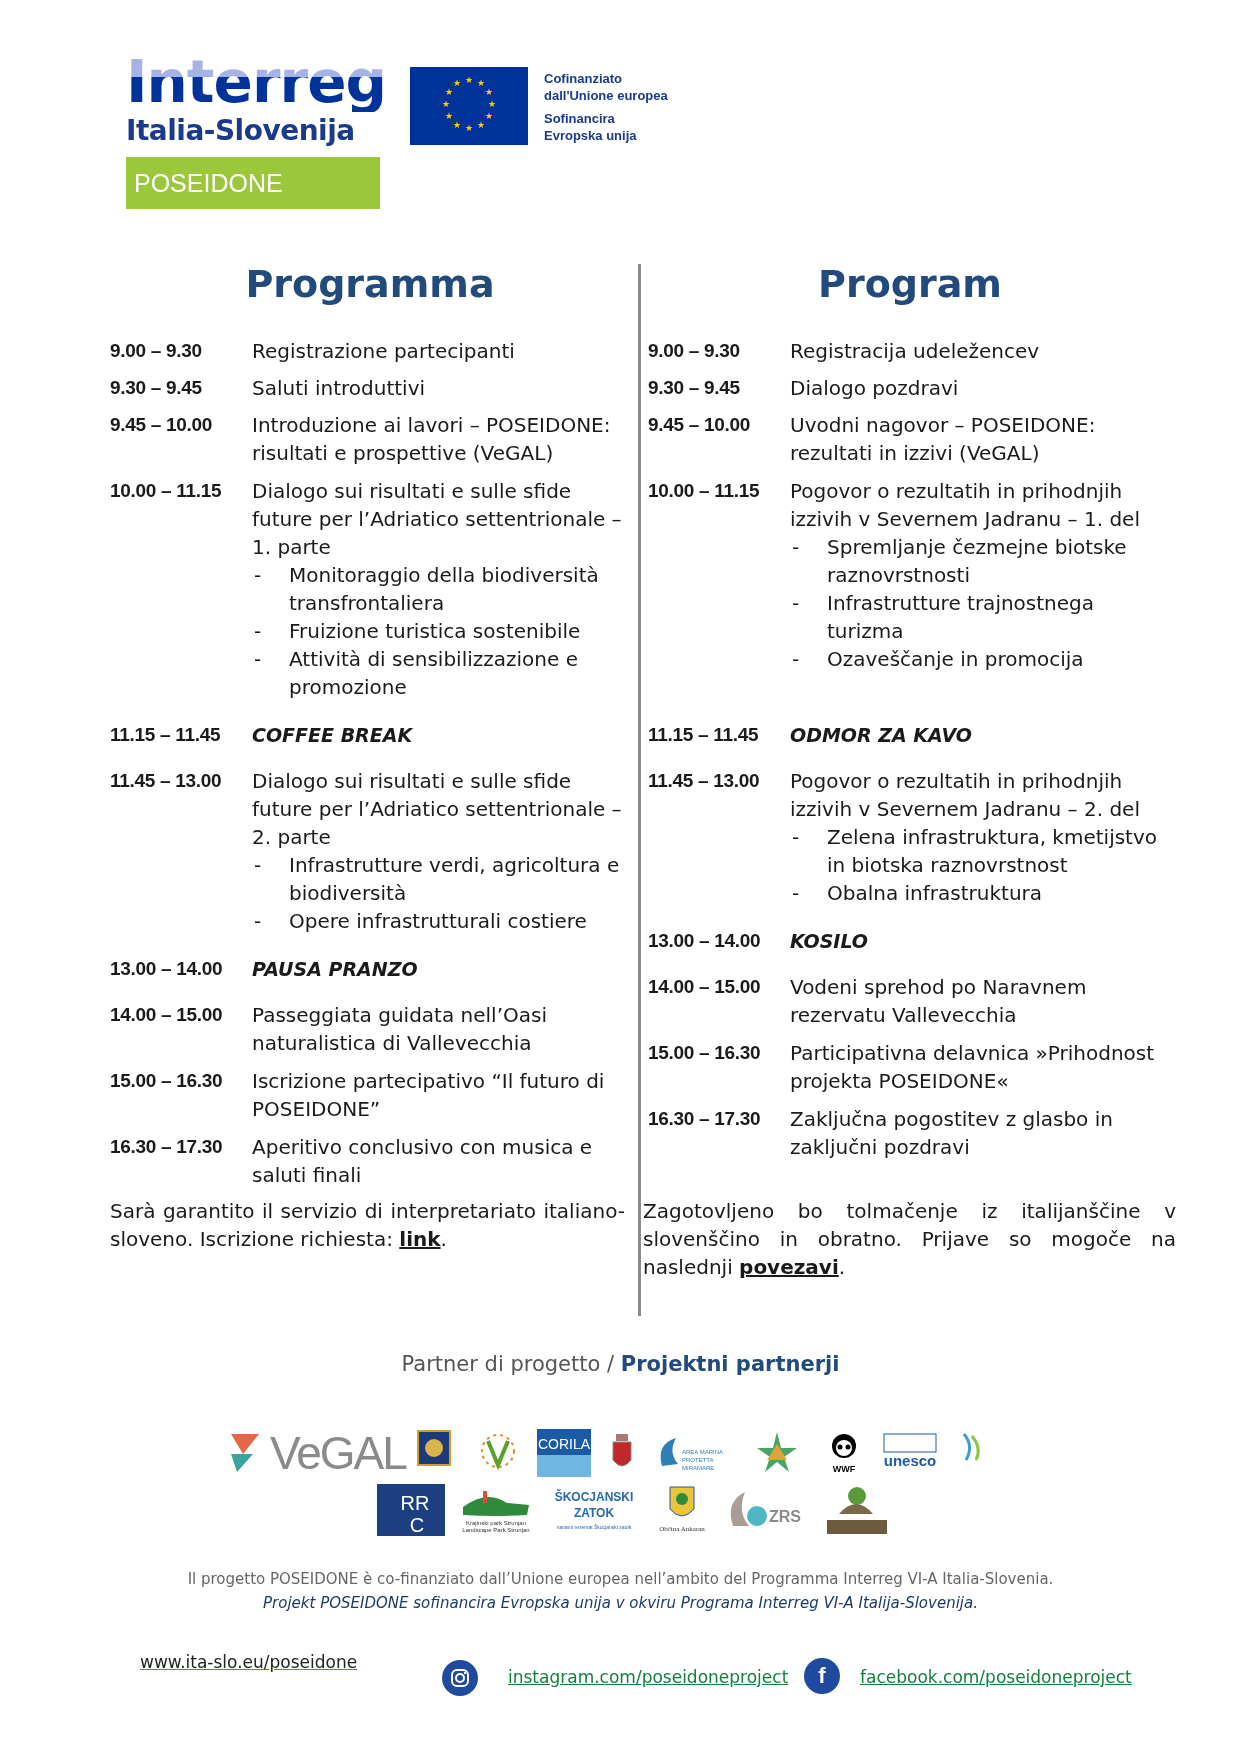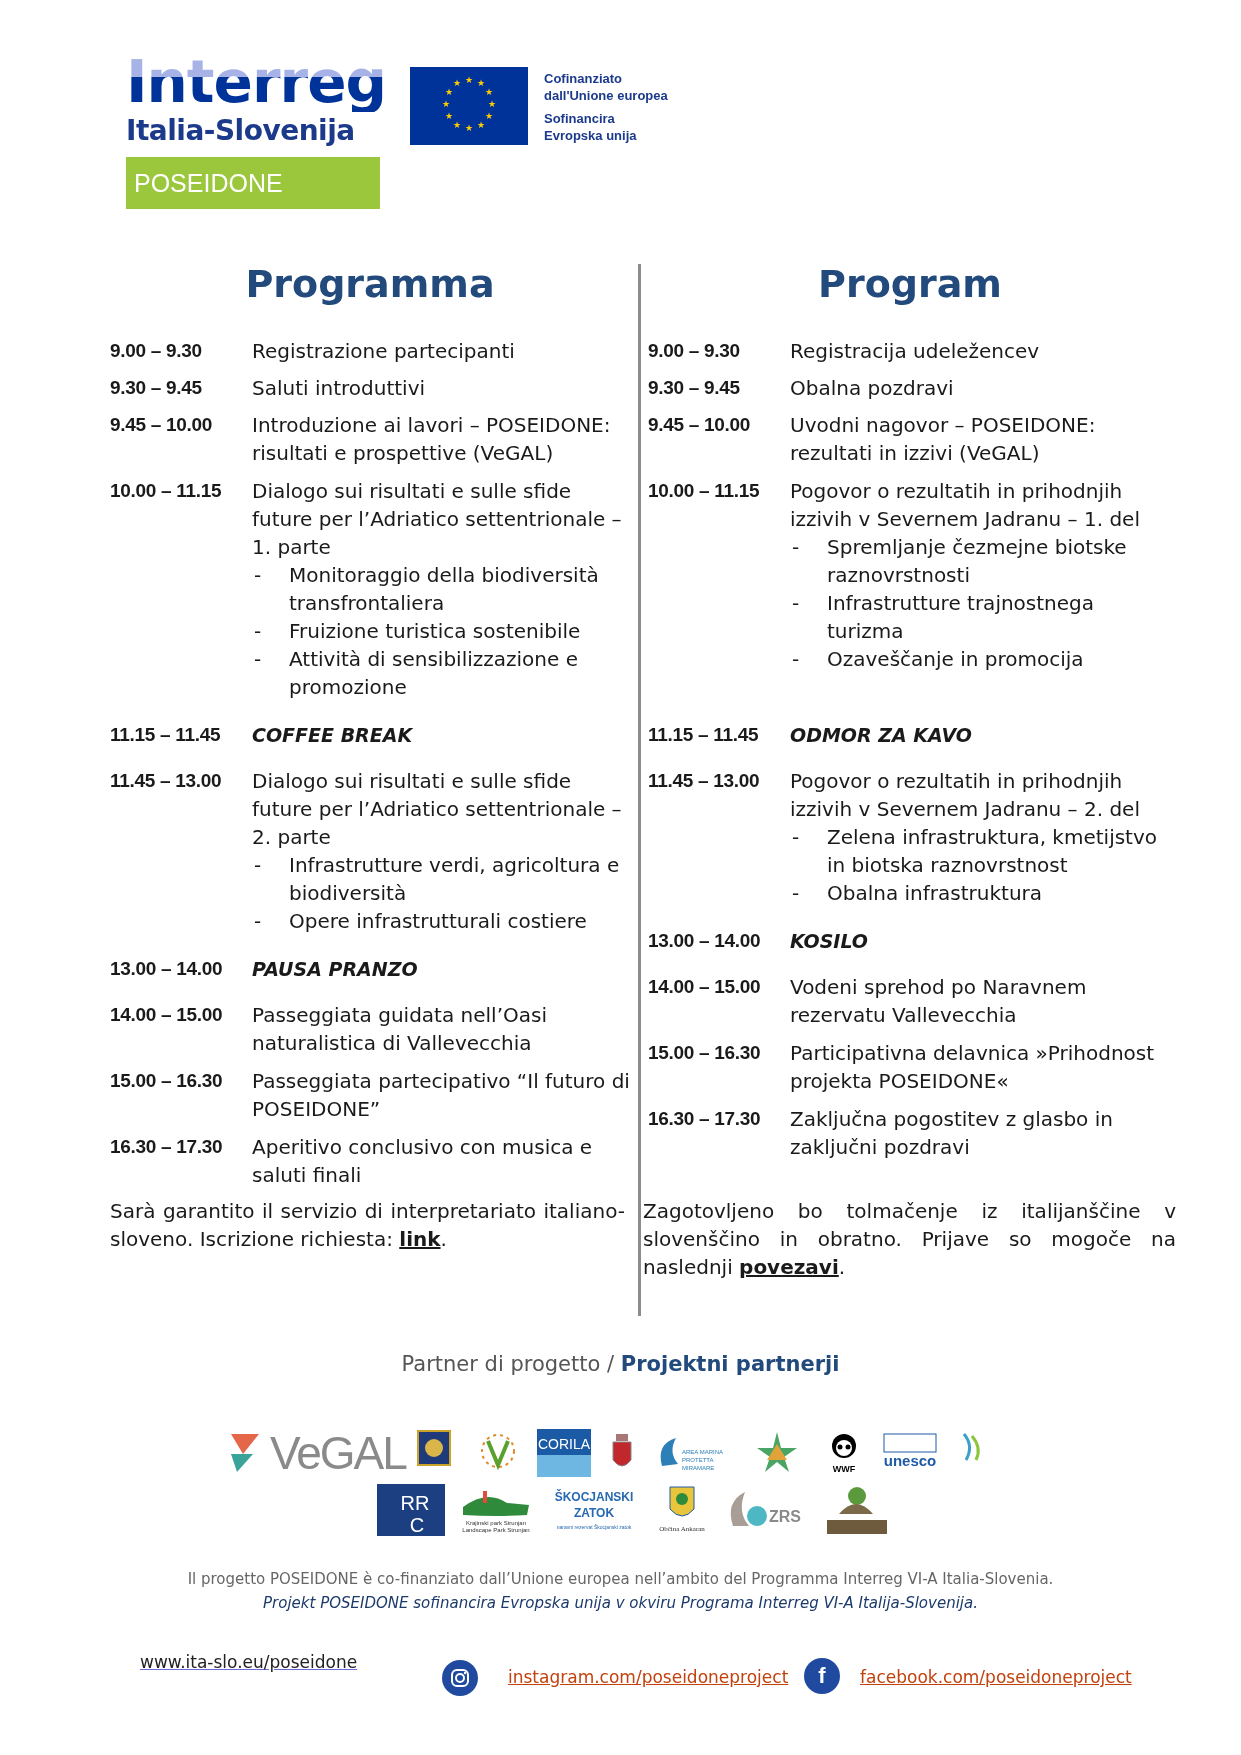--- a/index.html
+++ b/index.html
@@ -50,21 +50,21 @@
   .partners-title b { color:#224a7c; }
 
   .logo-row { display:flex; align-items:center; gap:10px; position:absolute; }
   .logo-row.r1 { left:218px; top:1402px; height:56px;margin-top:23px; }
   .logo-row.r2 { left:376px; top:1482px; height:56px; }
   .logo { height:48px; display:flex; align-items:center; justify-content:center; font-size:9px; color:#555; text-align:center; }
 
   .cofin { left:0; width:1241px; top:1567px; text-align:center; font-size:15px; line-height:24px; color:#666; }
   .cofin .sl { color:#1b3a6b; font-style:italic; }
 
-  .footer { top:1652px; font-size:17px; color:#c2410c; }
+  .footer { top:1652px; font-size:17px; color:#15803d; }
   .footer.web { left:140px; color:#222; text-decoration:underline; text-decoration-color:#6b6bd6; }
   .social-icon { width:36px; height:36px; border-radius:50%; background:#1f4aa0; display:flex; align-items:center; justify-content:center; }
 </style>
 </head>
 <body>
 
 <div class="abs interreg">
   <div class="word">Interreg</div>
   <div class="sub">Italia-Slovenija</div>
 </div>
@@ -155,41 +155,41 @@
     </div>
     <div class="row" style="margin-top: 18px;">
       <div class="time">14.00 – 15.00</div>
       <div class="desc">
         <div>Passeggiata guidata nell’Oasi naturalistica di Vallevecchia</div>
       </div>
     </div>
     <div class="row" style="margin-top: 10px;">
       <div class="time">15.00 – 16.30</div>
       <div class="desc">
-        <div>Passeggiata partecipativo “Il futuro di POSEIDONE”</div>
+        <div>Iscrizione partecipativo “Il futuro di POSEIDONE”</div>
       </div>
     </div>
     <div class="row" style="margin-top: 10px;">
       <div class="time">16.30 – 17.30</div>
       <div class="desc">
         <div>Aperitivo conclusivo con musica e saluti finali</div>
       </div>
     </div>
   </div>
 <div class="abs col sl" id="col-sl">
     <div class="row" style="margin-top: 0px;">
       <div class="time">9.00 – 9.30</div>
       <div class="desc">
         <div>Registracija udeležencev</div>
       </div>
     </div>
     <div class="row" style="margin-top: 9px;">
       <div class="time">9.30 – 9.45</div>
       <div class="desc">
-        <div>Obalna pozdravi</div>
+        <div>Dialogo pozdravi</div>
       </div>
     </div>
     <div class="row" style="margin-top: 9px;">
       <div class="time">9.45 – 10.00</div>
       <div class="desc">
         <div>Uvodni nagovor – POSEIDONE: rezultati in izzivi (VeGAL)</div>
       </div>
     </div>
     <div class="row" style="margin-top: 10px;">
       <div class="time">10.00 – 11.15</div>

